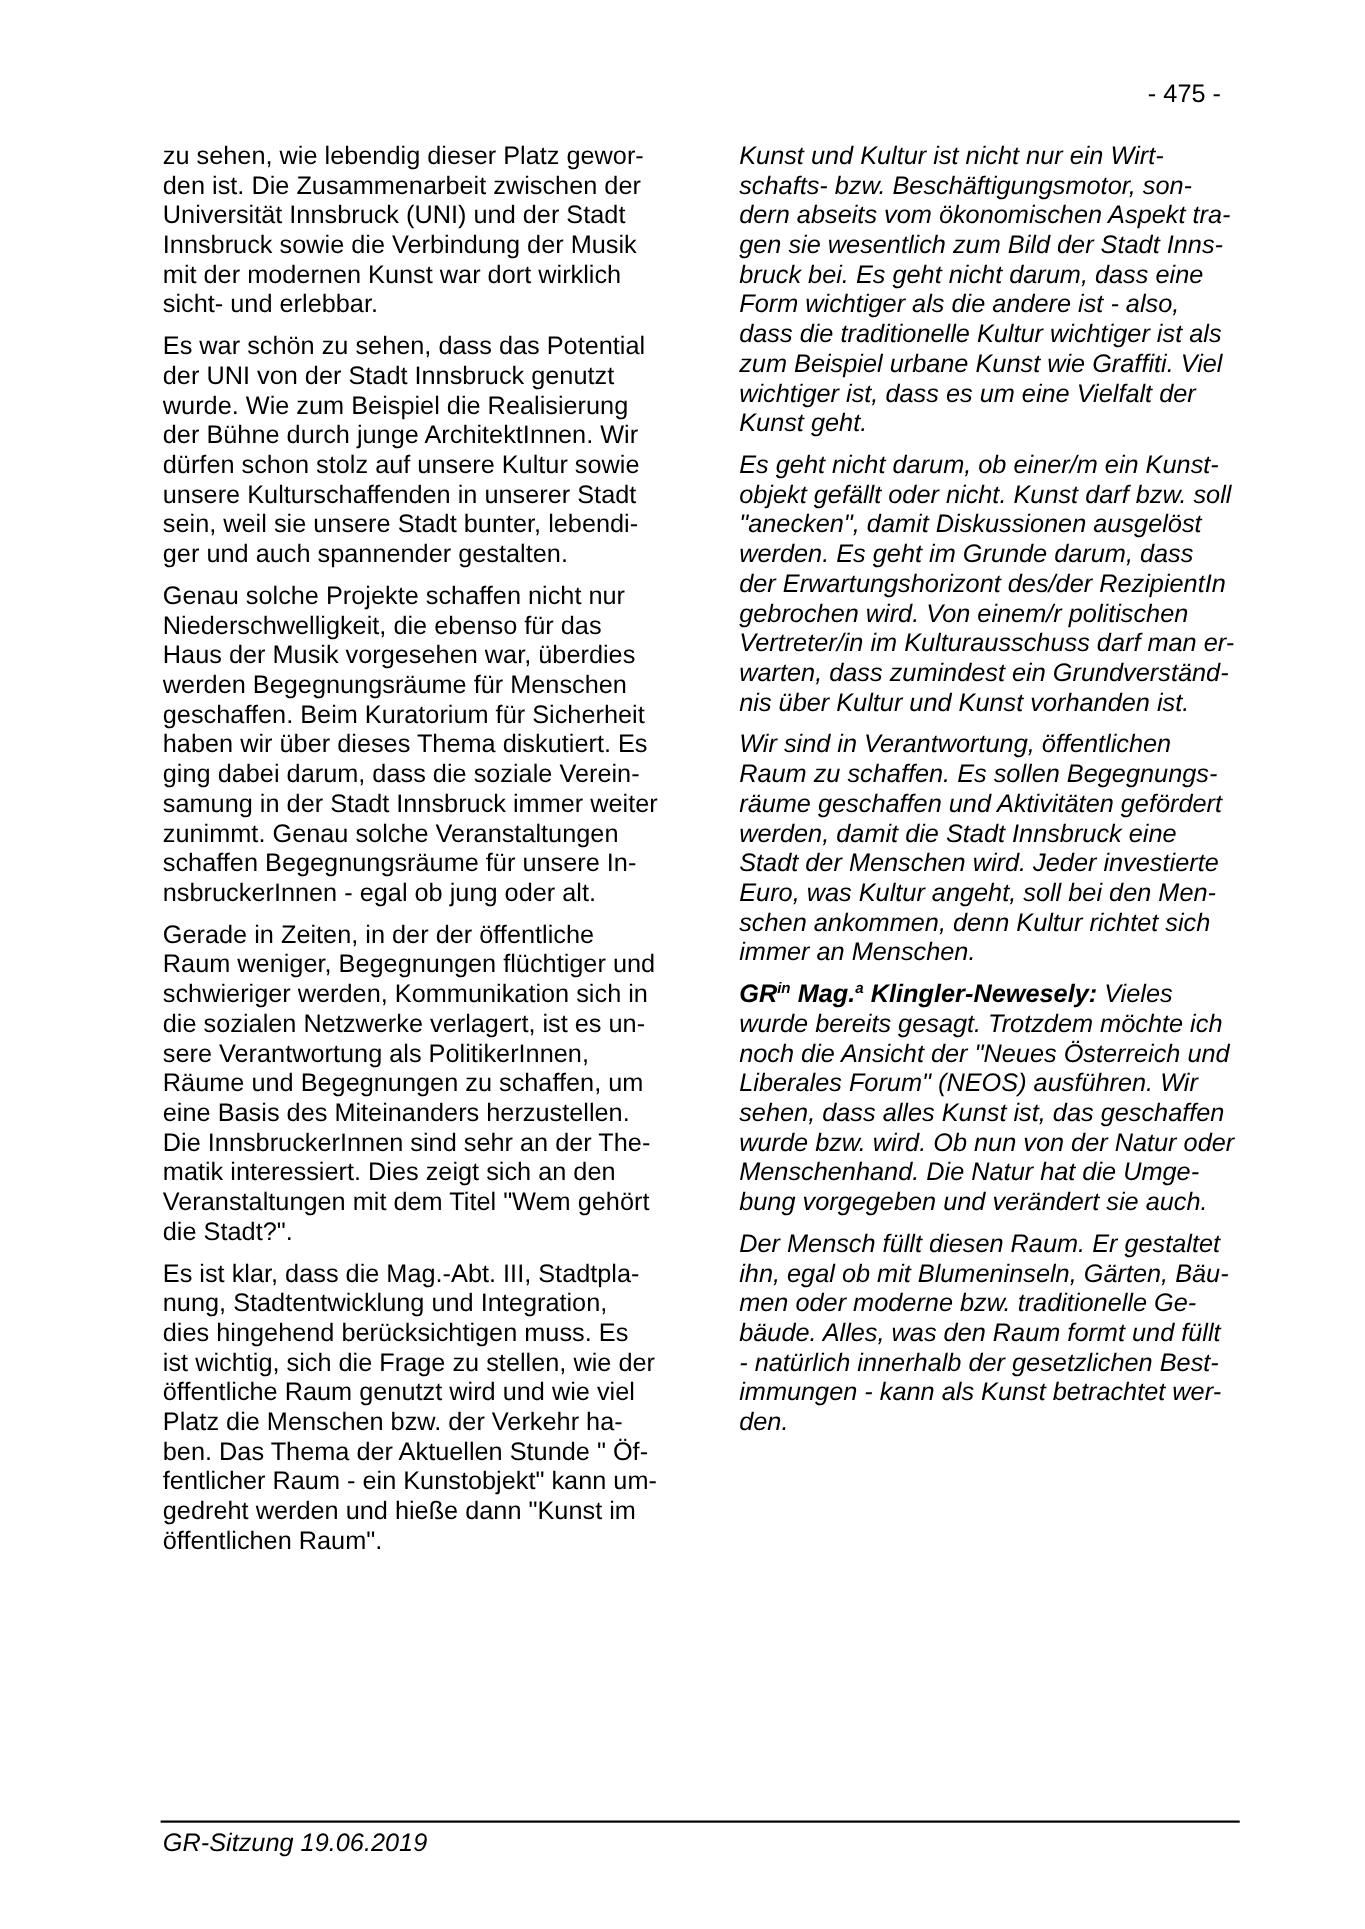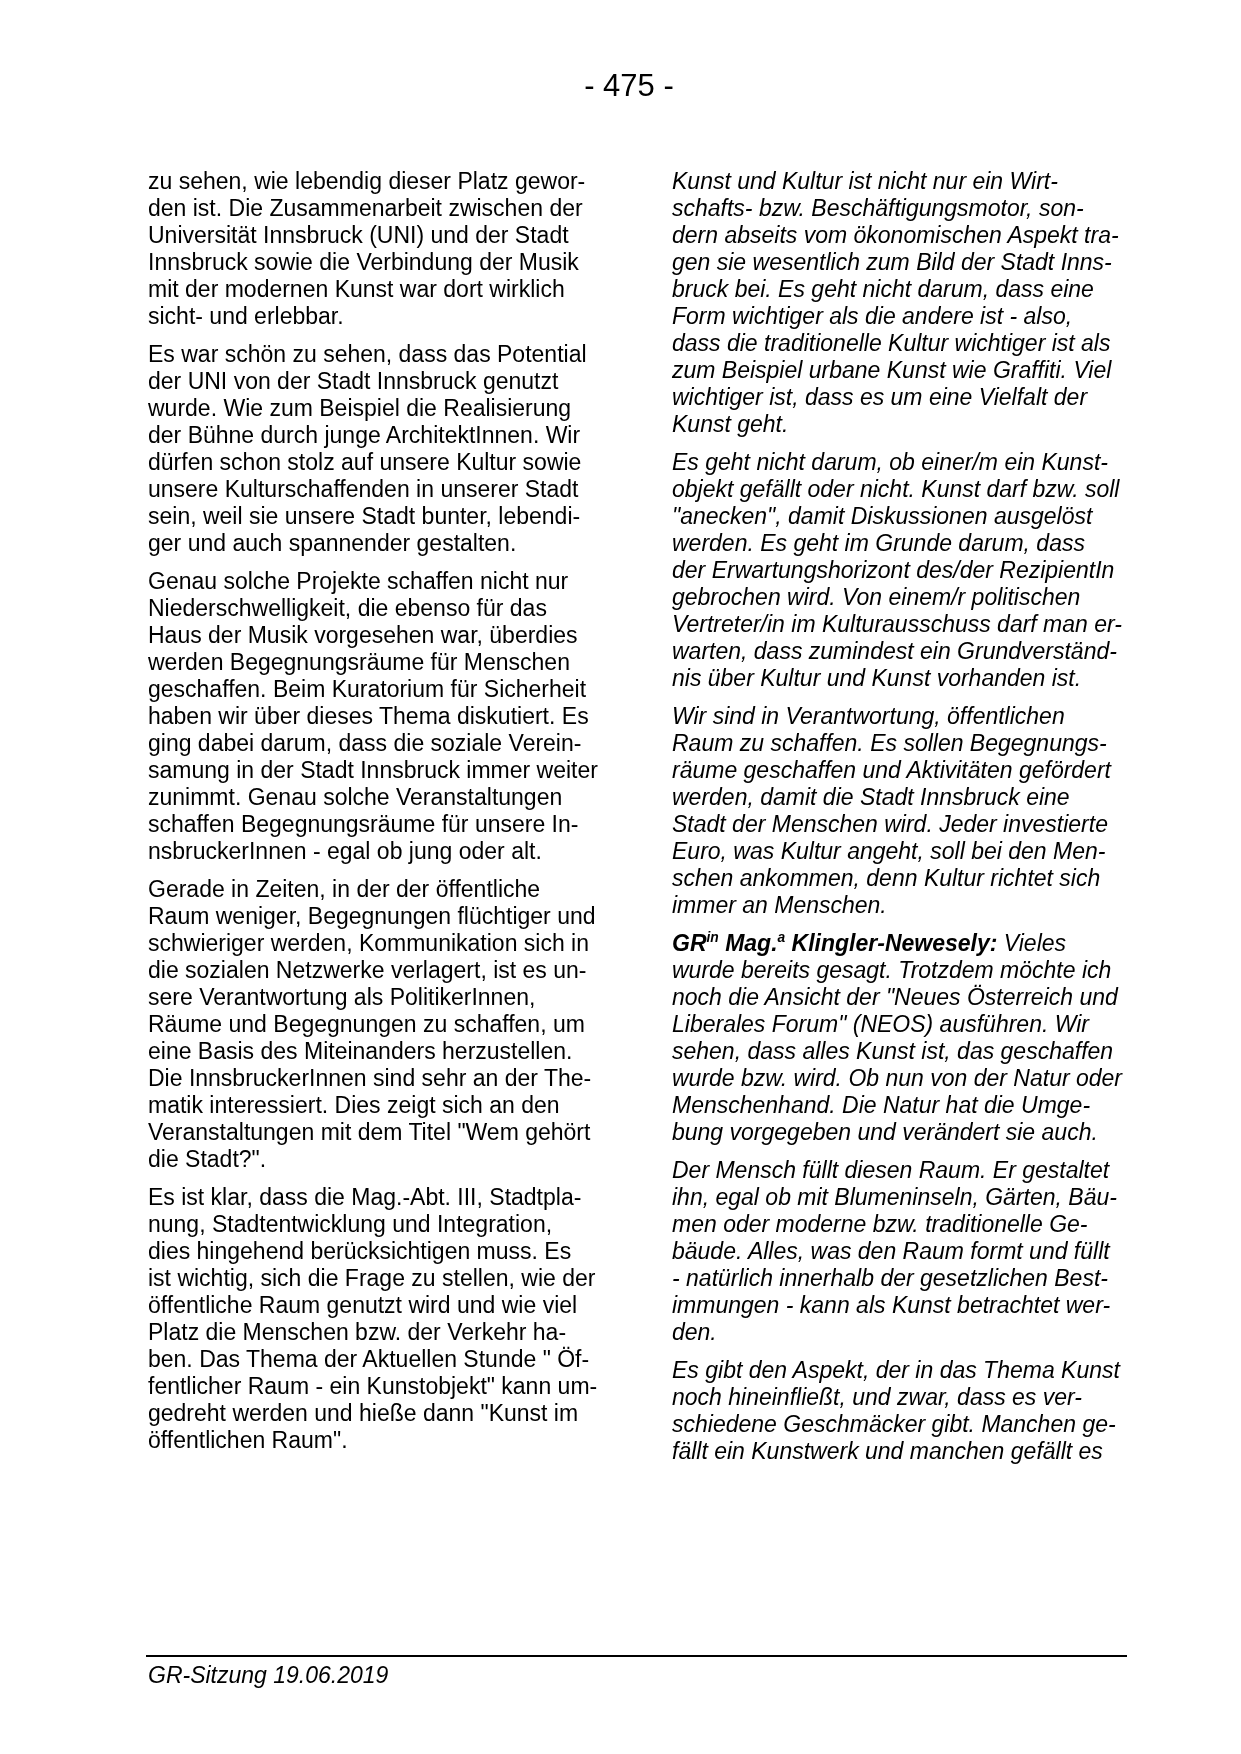--- a/index.html
+++ b/index.html
@@ -13,35 +13,34 @@
     height: 1754px;
     font-family: "Liberation Sans", sans-serif;
     color: #000000;
     overflow: hidden;
   }
   .page-number {
     position: absolute;
     top: 72px;
     left: 148px;
     width: 962px;
-    text-align: center;
-    font-size: 31px;
+    text-align: right;
+    font-size: 23px;
     line-height: 27px;
   }
   .content {
     position: absolute;
     left: 148px;
     top: 128px;
     display: flex;
     gap: 91px;
     align-items: flex-start;
   }
   .col {
     width: 433px;
-    margin-top: 40px;
   }
   .col-right {
     width: 440px;
     font-style: italic;
   }
   .para {
     margin: 0 0 11px 0;
     font-size: 23px;
     line-height: 27px;
     white-space: nowrap;
@@ -85,18 +84,17 @@
       <p class="para">Genau solche Projekte schaffen nicht nur<br>Niederschwelligkeit, die ebenso für das<br>Haus der Musik vorgesehen war, überdies<br>werden Begegnungsräume für Menschen<br>geschaffen. Beim Kuratorium für Sicherheit<br>haben wir über dieses Thema diskutiert. Es<br>ging dabei darum, dass die soziale Verein-<br>samung in der Stadt Innsbruck immer weiter<br>zunimmt. Genau solche Veranstaltungen<br>schaffen Begegnungsräume für unsere In-<br>nsbruckerInnen - egal ob jung oder alt.</p>
       <p class="para">Gerade in Zeiten, in der der öffentliche<br>Raum weniger, Begegnungen flüchtiger und<br>schwieriger werden, Kommunikation sich in<br>die sozialen Netzwerke verlagert, ist es un-<br>sere Verantwortung als PolitikerInnen,<br>Räume und Begegnungen zu schaffen, um<br>eine Basis des Miteinanders herzustellen.<br>Die InnsbruckerInnen sind sehr an der The-<br>matik interessiert. Dies zeigt sich an den<br>Veranstaltungen mit dem Titel "Wem gehört<br>die Stadt?".</p>
       <p class="para">Es ist klar, dass die Mag.-Abt. III, Stadtpla-<br>nung, Stadtentwicklung und Integration,<br>dies hingehend berücksichtigen muss. Es<br>ist wichtig, sich die Frage zu stellen, wie der<br>öffentliche Raum genutzt wird und wie viel<br>Platz die Menschen bzw. der Verkehr ha-<br>ben. Das Thema der Aktuellen Stunde " Öf-<br>fentlicher Raum - ein Kunstobjekt" kann um-<br>gedreht werden und hieße dann "Kunst im<br>öffentlichen Raum".</p>
     </div>
   <div class="col col-right">
       <p class="para">Kunst und Kultur ist nicht nur ein Wirt-<br>schafts- bzw. Beschäftigungsmotor, son-<br>dern abseits vom ökonomischen Aspekt tra-<br>gen sie wesentlich zum Bild der Stadt Inns-<br>bruck bei. Es geht nicht darum, dass eine<br>Form wichtiger als die andere ist - also,<br>dass die traditionelle Kultur wichtiger ist als<br>zum Beispiel urbane Kunst wie Graffiti. Viel<br>wichtiger ist, dass es um eine Vielfalt der<br>Kunst geht.</p>
       <p class="para">Es geht nicht darum, ob einer/m ein Kunst-<br>objekt gefällt oder nicht. Kunst darf bzw. soll<br>"anecken", damit Diskussionen ausgelöst<br>werden. Es geht im Grunde darum, dass<br>der Erwartungshorizont des/der RezipientIn<br>gebrochen wird. Von einem/r politischen<br>Vertreter/in im Kulturausschuss darf man er-<br>warten, dass zumindest ein Grundverständ-<br>nis über Kultur und Kunst vorhanden ist.</p>
       <p class="para">Wir sind in Verantwortung, öffentlichen<br>Raum zu schaffen. Es sollen Begegnungs-<br>räume geschaffen und Aktivitäten gefördert<br>werden, damit die Stadt Innsbruck eine<br>Stadt der Menschen wird. Jeder investierte<br>Euro, was Kultur angeht, soll bei den Men-<br>schen ankommen, denn Kultur richtet sich<br>immer an Menschen.</p>
       <p class="para"><b>GR<sup>in</sup> Mag.<sup>a</sup> Klingler-Newesely:</b> Vieles<br>wurde bereits gesagt. Trotzdem möchte ich<br>noch die Ansicht der "Neues Österreich und<br>Liberales Forum" (NEOS) ausführen. Wir<br>sehen, dass alles Kunst ist, das geschaffen<br>wurde bzw. wird. Ob nun von der Natur oder<br>Menschenhand. Die Natur hat die Umge-<br>bung vorgegeben und verändert sie auch.</p>
       <p class="para">Der Mensch füllt diesen Raum. Er gestaltet<br>ihn, egal ob mit Blumeninseln, Gärten, Bäu-<br>men oder moderne bzw. traditionelle Ge-<br>bäude. Alles, was den Raum formt und füllt<br>- natürlich innerhalb der gesetzlichen Best-<br>immungen - kann als Kunst betrachtet wer-<br>den.</p>
-      <p class="para">Es gibt den Aspekt, der in das Thema Kunst<br>noch hineinfließt, und zwar, dass es ver-<br>schiedene Geschmäcker gibt. Manchen ge-<br>fällt ein Kunstwerk und manchen gefällt es</p>
     </div>
 </div>
 
 <div class="footer-rule"></div>
 <div class="footer-text">GR-Sitzung 19.06.2019</div>
 
 </body></html>

